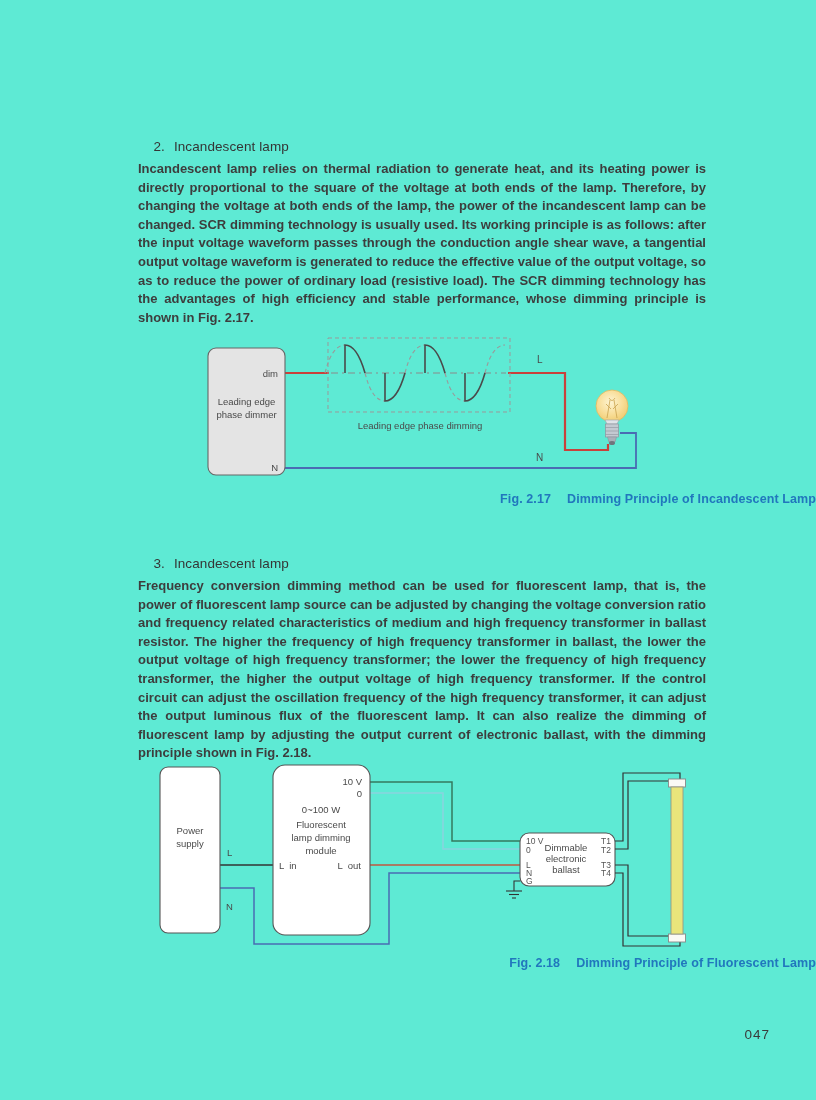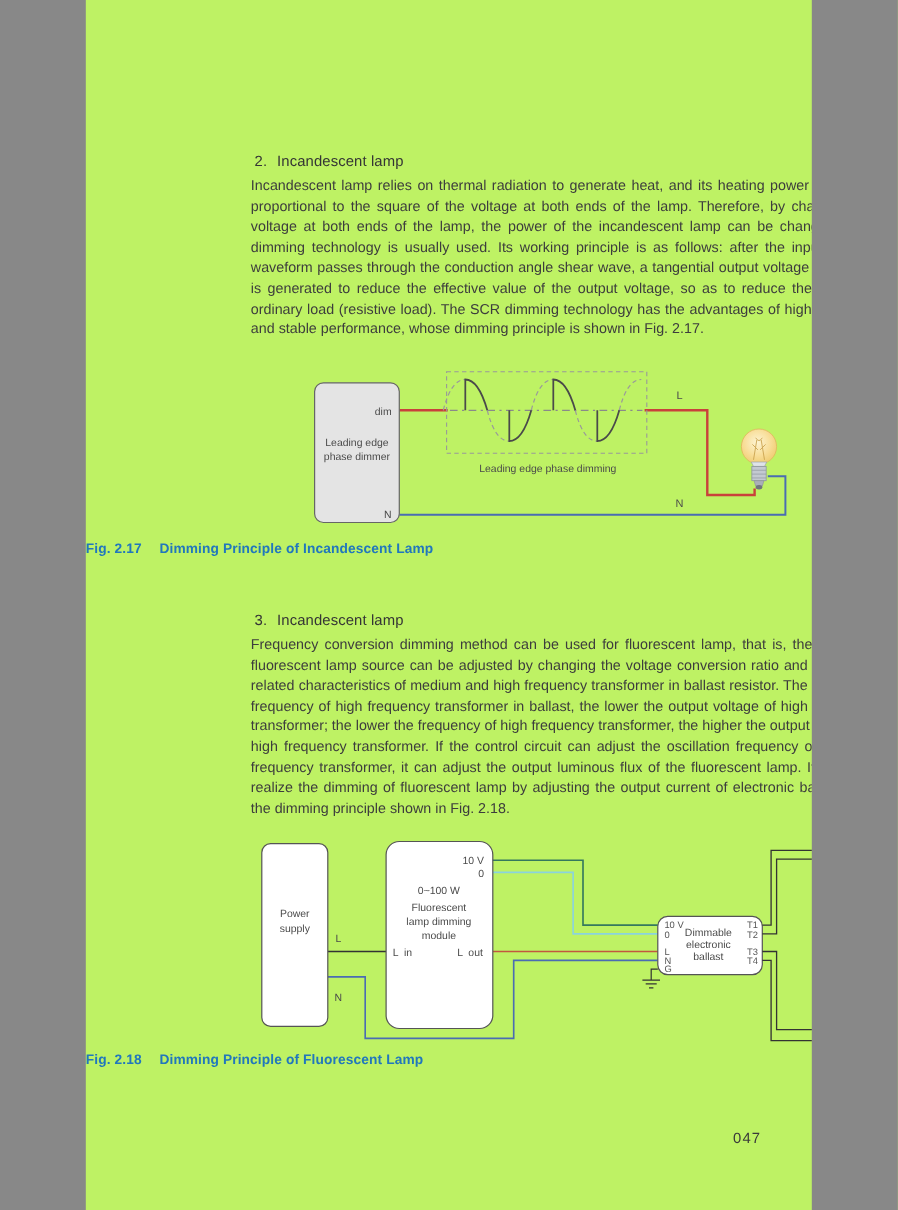--- a/index.html
+++ b/index.html
@@ -1,31 +1,31 @@
 <!DOCTYPE html>
 <html><head>
 <meta charset="utf-8">
 <style>
   html,body{margin:0;padding:0;background:#888;}
   .page{
-    position:relative;width:660px;height:1100px;background:#bef264;
+    position:relative;width:816px;height:1100px;background:#5eead4;
     margin:0 auto;overflow:hidden;
     font-family:"Liberation Sans", sans-serif;color:#3d3d3d;
   }
   .heading{
     position:absolute;left:138px;font-size:13.5px;color:#353535;
     letter-spacing:.1px;white-space:pre;
   }
   .heading .num{margin-right:9px;}
   .para{
-    position:absolute;left:150px;width:568px;font-size:13px;line-height:18.6px;
-    text-align:justify;color:#3d3d3d;
+    position:absolute;left:138px;width:568px;font-size:13px;line-height:18.6px;
+    text-align:justify;color:#3d3d3d;font-weight:bold;
   }
   .caption{
-    position:absolute;left:0;width:816px;text-align:left;
+    position:absolute;left:0;width:816px;text-align:right;
     font-size:12.5px;font-weight:bold;color:#2177bd;letter-spacing:.1px;
   }
   .caption .cap-title{margin-left:16px;}
   .pagenum{
     position:absolute;top:1027px;right:46px;font-size:13.5px;color:#3a3a3a;
     letter-spacing:1px;
   }
   svg{position:absolute;left:0;}
   svg text{
     font-family:"Liberation Sans", sans-serif;fill:#4a4a4a;white-space:pre;

